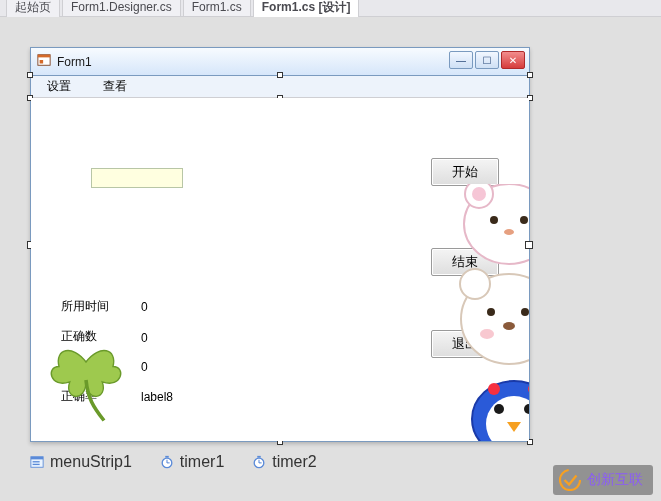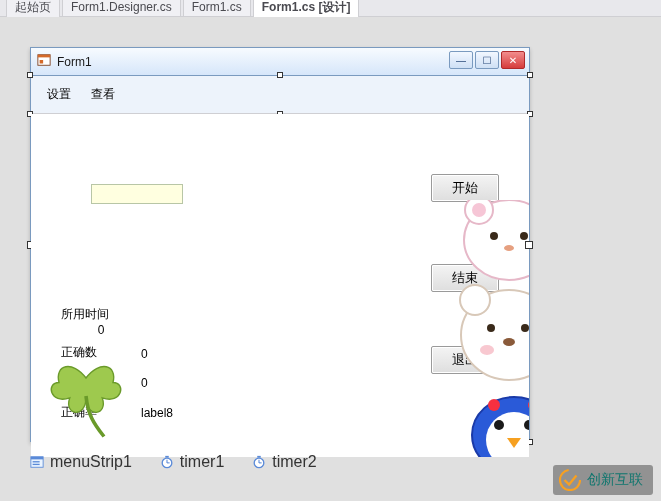--- a/index.html
+++ b/index.html
@@ -23,55 +23,55 @@
 
   
   .titlebar { height: 28px; background: linear-gradient(#f7fbff, #d6e6fa); border-bottom: 1px solid #7a9abf; display: flex; align-items: center; padding: 0 6px; font-size: 12px; position: relative; }
   .titlebar .icon svg { width: 14px; height: 14px; margin-right: 6px; }
   .titlebar .title { color: #1a1a1a; }
   .win-buttons { position: absolute; right: 4px; top: 3px; display: flex; gap: 2px; }
   .win-btn { width: 24px; height: 18px; border: 1px solid #7a9abf; border-radius: 2px; display: flex; align-items: center; justify-content: center; font-size: 10px; background: linear-gradient(#f2f7ff,#cfe0f5); color: #2a4a7a; }
   .win-btn.close { background: linear-gradient(#f28d8d,#d63c3c); color: #fff; border-color: #b02a2a; }
 
   
-  .menu { height: 38px; background: #edf3fb; border-bottom: 1px solid #cfcfd3; display: flex; align-items: center; font-size: 12px; padding-left: 6px; position: relative; }
+  .menu { height: 22px; background: #edf3fb; border-bottom: 1px solid #cfcfd3; display: flex; align-items: center; font-size: 12px; padding-left: 6px; position: relative; gap: 12px; }
   .menu-item { padding: 2px 10px; }
   .menu .dot { position: absolute; width:6px; height:6px; background:#fff; border:1px solid #333; }
 
   
   .client { position: relative; width: 100%; height: calc(100% - 50px); background: #fff; overflow: hidden; }
 
   
   .textbox { position: absolute; left: 60px; top: 70px; width: 92px; height: 20px; border: 1px solid #b8c6a6; background: #ffffe0; }
 
   
   .btn { position: absolute; width: 68px; height: 28px; background: linear-gradient(#f4f4f4,#dedede); border: 1px solid #9a9a9a; border-radius: 2px; font-size: 13px; display: flex; align-items: center; justify-content: center; box-shadow: inset 0 0 0 1px #fff; }
   .btn1 { right: 30px; top: 60px; }
   .btn2 { right: 30px; top: 150px; }
   .btn3 { right: 30px; top: 232px; }
 
   
   .stat-row { position: absolute; left: 30px; font-size: 12px; display: flex; align-items: center; }
   .stat-row .k { width: 60px; }
   .stat-row .v { margin-left: 20px; }
-  .r1 { top: 192px; flex-direction: column; } .r2 { top: 230px; align-items: flex-end; } .r3 { top: 260px; } .r4 { top: 290px; }
+  .r1 { top: 200px; } .r2 { top: 230px; align-items: flex-end; } .r3 { top: 260px; } .r4 { top: 290px; }
 
   
   .clover { position: absolute; left: 10px; top: 218px; width: 90px; height: 110px; pointer-events: none; }
 
   
   .critters { position: absolute; right: -30px; top: 86px; width: 120px; height: 260px; pointer-events: none; }
 
   
   .tray { position: absolute; left: 30px; right: 0; top: 430px; height: 30px; display: flex; align-items: center; gap: 28px; font-size: 16px; color: #333; }
   .tray .comp { display: flex; align-items: center; gap: 6px; }
   .tray svg { width: 14px; height: 14px; }
 
   
-  .watermark { position: absolute; right: 8px; bottom: 6px; display: flex; align-items: center; gap: 6px; color: #0f766e; font-size: 14px; background: rgba(0,0,0,.35); padding: 4px 10px 4px 6px; border-radius: 3px; }
+  .watermark { position: absolute; right: 8px; bottom: 6px; display: flex; align-items: center; gap: 6px; color: #8b5cf6; font-size: 14px; background: rgba(0,0,0,.35); padding: 4px 10px 4px 6px; border-radius: 3px; }
   .watermark svg { width: 22px; height: 22px; }
 </style>
 </head>
 <body>
 
 <div class="ide-tabs">
   <div class="tab"><span>起始页</span></div>
   <div class="tab"><span>Form1.Designer.cs</span></div>
   <div class="tab"><span>Form1.cs</span></div>
   <div class="tab active"><span>Form1.cs [设计]</span></div>

